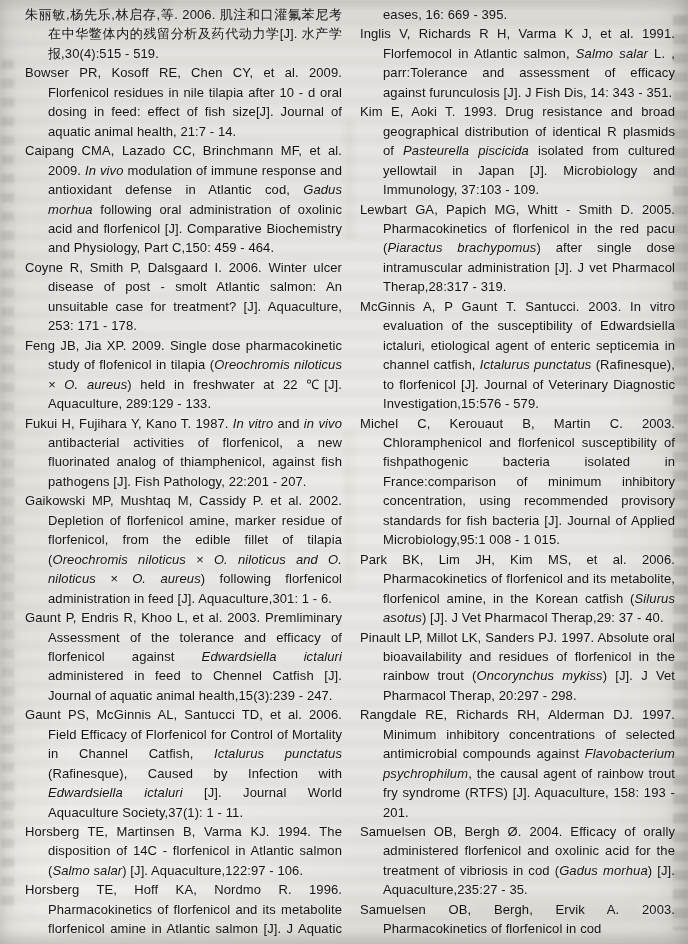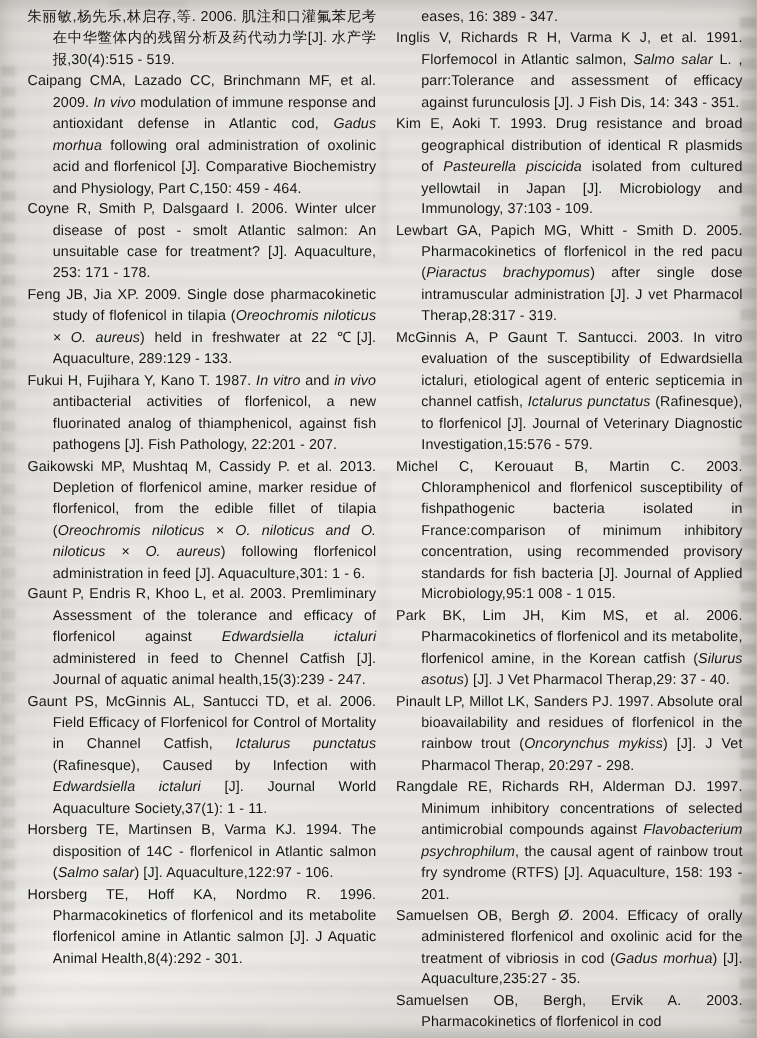--- a/index.html
+++ b/index.html
@@ -67,32 +67,33 @@
   <div class="ghost-edge-left"></div>
   <div class="ghost-edge-right"></div>
   <div class="blob blob1"></div>
   <div class="blob blob2"></div>
   <div class="blob blob3"></div>
   <div class="blob blob4"></div>
   <div class="blob blob5"></div>
 
   <div class="col col-left">
       <p class="ref"><span>朱丽敏,杨先乐,林启存,等. 2006. 肌注和口灌氟苯尼考在中华鳖体内的残留分析及药代动力学[J]. 水产学报,30(4):515 - 519.</span></p>
+      <p class="ref"><span>Bowser PR, Kosoff RE, Chen CY, et al. 2009. Florfenicol residues in nile tilapia after 10 - d oral dosing in feed: effect of fish size[J]. Journal of aquatic animal health, 21:7 - 14.</span></p>
       <p class="ref"><span>Caipang CMA, Lazado CC, Brinchmann MF, et al. 2009. </span><i>In vivo</i><span> modulation of immune response and antioxidant defense in Atlantic cod, </span><i>Gadus morhua</i><span> following oral administration of oxolinic acid and florfenicol [J]. Comparative Biochemistry and Physiology, Part C,150: 459 - 464.</span></p>
       <p class="ref"><span>Coyne R, Smith P, Dalsgaard I. 2006. Winter ulcer disease of post - smolt Atlantic salmon: An unsuitable case for treatment? [J]. Aquaculture, 253: 171 - 178.</span></p>
       <p class="ref"><span>Feng JB, Jia XP. 2009. Single dose pharmacokinetic study of flofenicol in tilapia (</span><i>Oreochromis niloticus × O. aureus</i><span>) held in freshwater at 22 ℃[J]. Aquaculture, 289:129 - 133.</span></p>
       <p class="ref"><span>Fukui H, Fujihara Y, Kano T. 1987. </span><i>In vitro</i><span> and </span><i>in vivo</i><span> antibacterial activities of florfenicol, a new fluorinated analog of thiamphenicol, against fish pathogens [J]. Fish Pathology, 22:201 - 207.</span></p>
-      <p class="ref"><span>Gaikowski MP, Mushtaq M, Cassidy P. et al. 2013. Depletion of florfenicol amine, marker residue of florfenicol, from the edible fillet of tilapia (</span><i>Oreochromis niloticus × O. niloticus and O. niloticus × O. aureus</i><span>) following florfenicol administration in feed [J]. Aquaculture,301: 1 - 6.</span></p>
+      <p class="ref"><span>Gaikowski MP, Mushtaq M, Cassidy P. et al. 2002. Depletion of florfenicol amine, marker residue of florfenicol, from the edible fillet of tilapia (</span><i>Oreochromis niloticus × O. niloticus and O. niloticus × O. aureus</i><span>) following florfenicol administration in feed [J]. Aquaculture,301: 1 - 6.</span></p>
       <p class="ref"><span>Gaunt P, Endris R, Khoo L, et al. 2003. Premliminary Assessment of the tolerance and efficacy of florfenicol against </span><i>Edwardsiella ictaluri</i><span> administered in feed to Chennel Catfish [J]. Journal of aquatic animal health,15(3):239 - 247.</span></p>
       <p class="ref"><span>Gaunt PS, McGinnis AL, Santucci TD, et al. 2006. Field Efficacy of Florfenicol for Control of Mortality in Channel Catfish, </span><i>Ictalurus punctatus</i><span> (Rafinesque), Caused by Infection with </span><i>Edwardsiella ictaluri</i><span> [J]. Journal World Aquaculture Society,37(1): 1 - 11.</span></p>
       <p class="ref"><span>Horsberg TE, Martinsen B, Varma KJ. 1994. The disposition of 14C - florfenicol in Atlantic salmon (</span><i>Salmo salar</i><span>) [J]. Aquaculture,122:97 - 106.</span></p>
       <p class="ref"><span>Horsberg TE, Hoff KA, Nordmo R. 1996. Pharmacokinetics of florfenicol and its metabolite florfenicol amine in Atlantic salmon [J]. J Aquatic Animal Health,8(4):292 - 301.</span></p>
     </div>
   <div class="col col-right">
-      <p class="ref cont"><span>eases, 16: 389 - 347.</span></p>
+      <p class="ref cont"><span>eases, 16: 669 - 395.</span></p>
       <p class="ref"><span>Inglis V, Richards R H, Varma K J, et al. 1991. Florfemocol in Atlantic salmon, </span><i>Salmo salar</i><span> L. , parr:Tolerance and assessment of efficacy against furunculosis [J]. J Fish Dis, 14: 343 - 351.</span></p>
       <p class="ref"><span>Kim E, Aoki T. 1993. Drug resistance and broad geographical distribution of identical R plasmids of </span><i>Pasteurella piscicida</i><span> isolated from cultured yellowtail in Japan [J]. Microbiology and Immunology, 37:103 - 109.</span></p>
       <p class="ref"><span>Lewbart GA, Papich MG, Whitt - Smith D. 2005. Pharmacokinetics of florfenicol in the red pacu (</span><i>Piaractus brachypomus</i><span>) after single dose intramuscular administration [J]. J vet Pharmacol Therap,28:317 - 319.</span></p>
       <p class="ref"><span>McGinnis A, P Gaunt T. Santucci. 2003. In vitro evaluation of the susceptibility of Edwardsiella ictaluri, etiological agent of enteric septicemia in channel catfish, </span><i>Ictalurus punctatus</i><span> (Rafinesque), to florfenicol [J]. Journal of Veterinary Diagnostic Investigation,15:576 - 579.</span></p>
       <p class="ref"><span>Michel C, Kerouaut B, Martin C. 2003. Chloramphenicol and florfenicol susceptibility of fishpathogenic bacteria isolated in France:comparison of minimum inhibitory concentration, using recommended provisory standards for fish bacteria [J]. Journal of Applied Microbiology,95:1 008 - 1 015.</span></p>
       <p class="ref"><span>Park BK, Lim JH, Kim MS, et al. 2006. Pharmacokinetics of florfenicol and its metabolite, florfenicol amine, in the Korean catfish (</span><i>Silurus asotus</i><span>) [J]. J Vet Pharmacol Therap,29: 37 - 40.</span></p>
       <p class="ref"><span>Pinault LP, Millot LK, Sanders PJ. 1997. Absolute oral bioavailability and residues of florfenicol in the rainbow trout (</span><i>Oncorynchus mykiss</i><span>) [J]. J Vet Pharmacol Therap, 20:297 - 298.</span></p>
       <p class="ref"><span>Rangdale RE, Richards RH, Alderman DJ. 1997. Minimum inhibitory concentrations of selected antimicrobial compounds against </span><i>Flavobacterium psychrophilum</i><span>, the causal agent of rainbow trout fry syndrome (RTFS) [J]. Aquaculture, 158: 193 - 201.</span></p>
       <p class="ref"><span>Samuelsen OB, Bergh Ø. 2004. Efficacy of orally administered florfenicol and oxolinic acid for the treatment of vibriosis in cod (</span><i>Gadus morhua</i><span>) [J]. Aquaculture,235:27 - 35.</span></p>
       <p class="ref"><span>Samuelsen OB, Bergh, Ervik A. 2003. Pharmacokinetics of florfenicol in cod </span></p>

